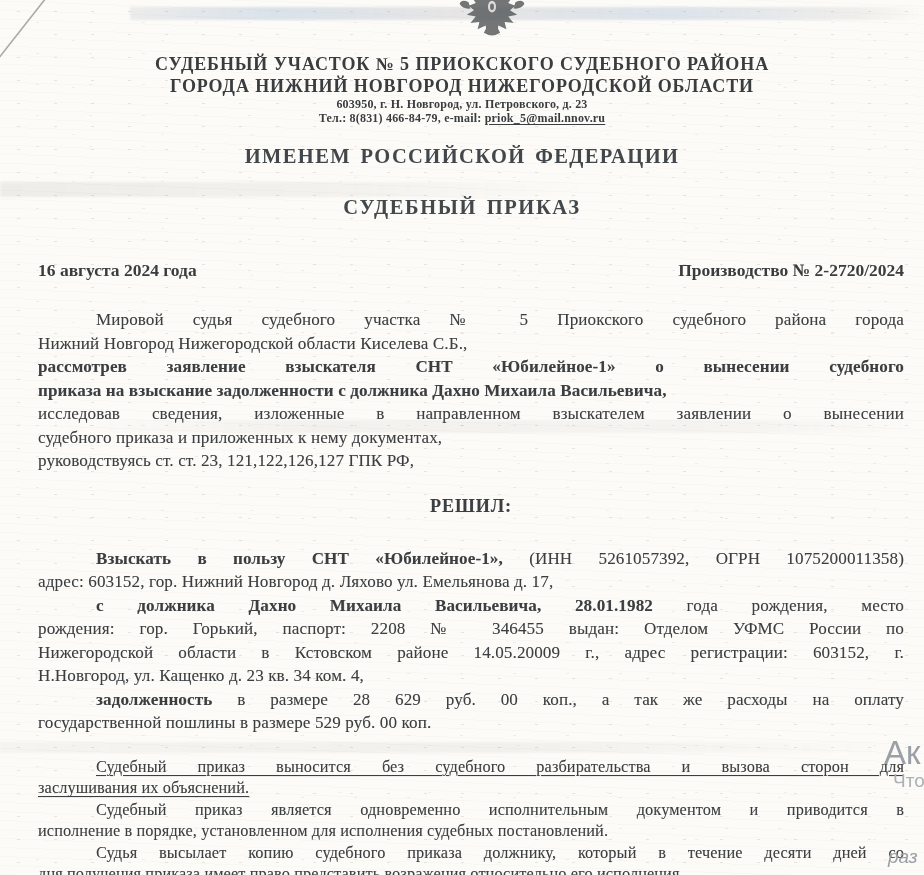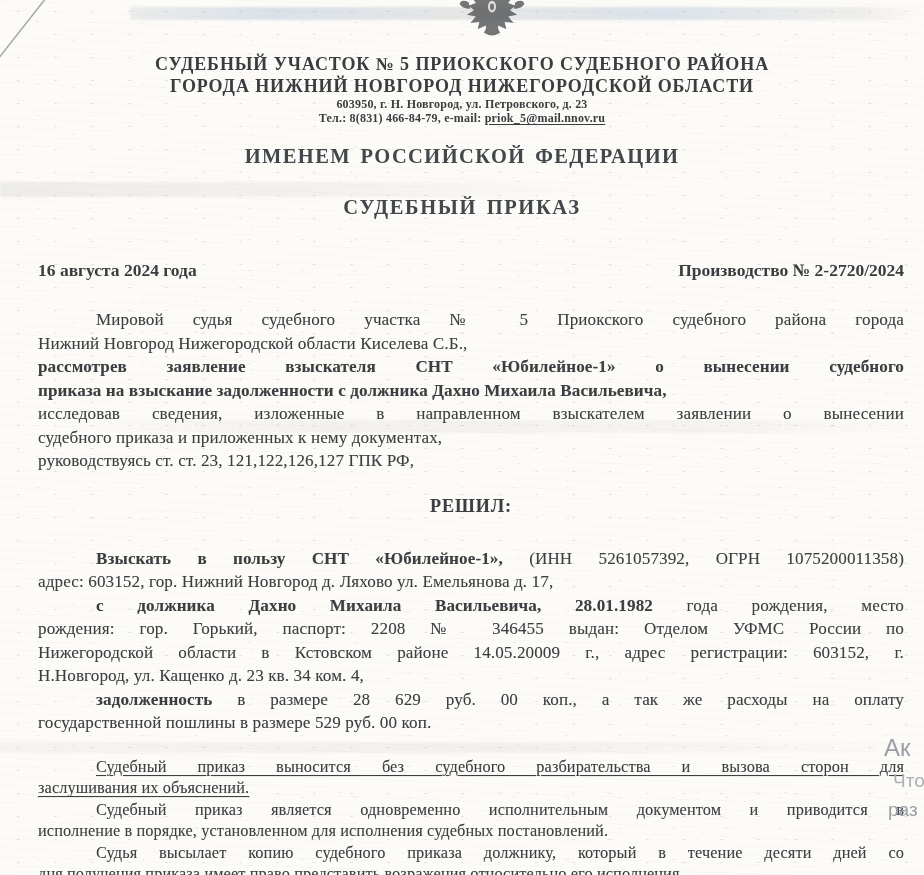--- a/index.html
+++ b/index.html
@@ -51,23 +51,23 @@
   .line{line-height:23.5px;text-align:justify;}
   .line.j{text-align-last:justify;}
   .line.ind{text-indent:58px;}
   .b{font-weight:bold;}
   .u{text-decoration:underline;text-decoration-thickness:1.2px;text-underline-offset:3px;}
   .resolved{margin:21px 0 29px;text-align:center;font-weight:bold;font-size:18px;line-height:24px;letter-spacing:1px;}
   .notes{margin-top:22px;font-size:16.2px;}
   .notes .line{line-height:21.5px;}
   
   .frag{position:absolute;font-family:"Liberation Sans","DejaVu Sans",sans-serif;white-space:nowrap;text-shadow:none;}
-  .frag-1{left:884px;top:734px;font-size:24px;color:#9aa0a6;}
+  .frag-1{left:884px;top:734px;font-size:33px;color:#9aa0a6;}
   .frag-2{left:893px;top:770px;font-size:19px;color:#aab0b5;text-align:right;}
-  .frag-3{left:888px;top:799px;font-size:19px;color:#9aa0a6;}
+  .frag-3{left:888px;top:846px;font-size:19px;color:#9aa0a6;font-style:italic;}
 </style>
 </head>
 <body>
 
 <div class="page">
 
   <div class="noise"></div>
   <div class="streak blue-top"></div>
   <div class="streak gray-a"></div>
   <div class="streak gray-b"></div>

